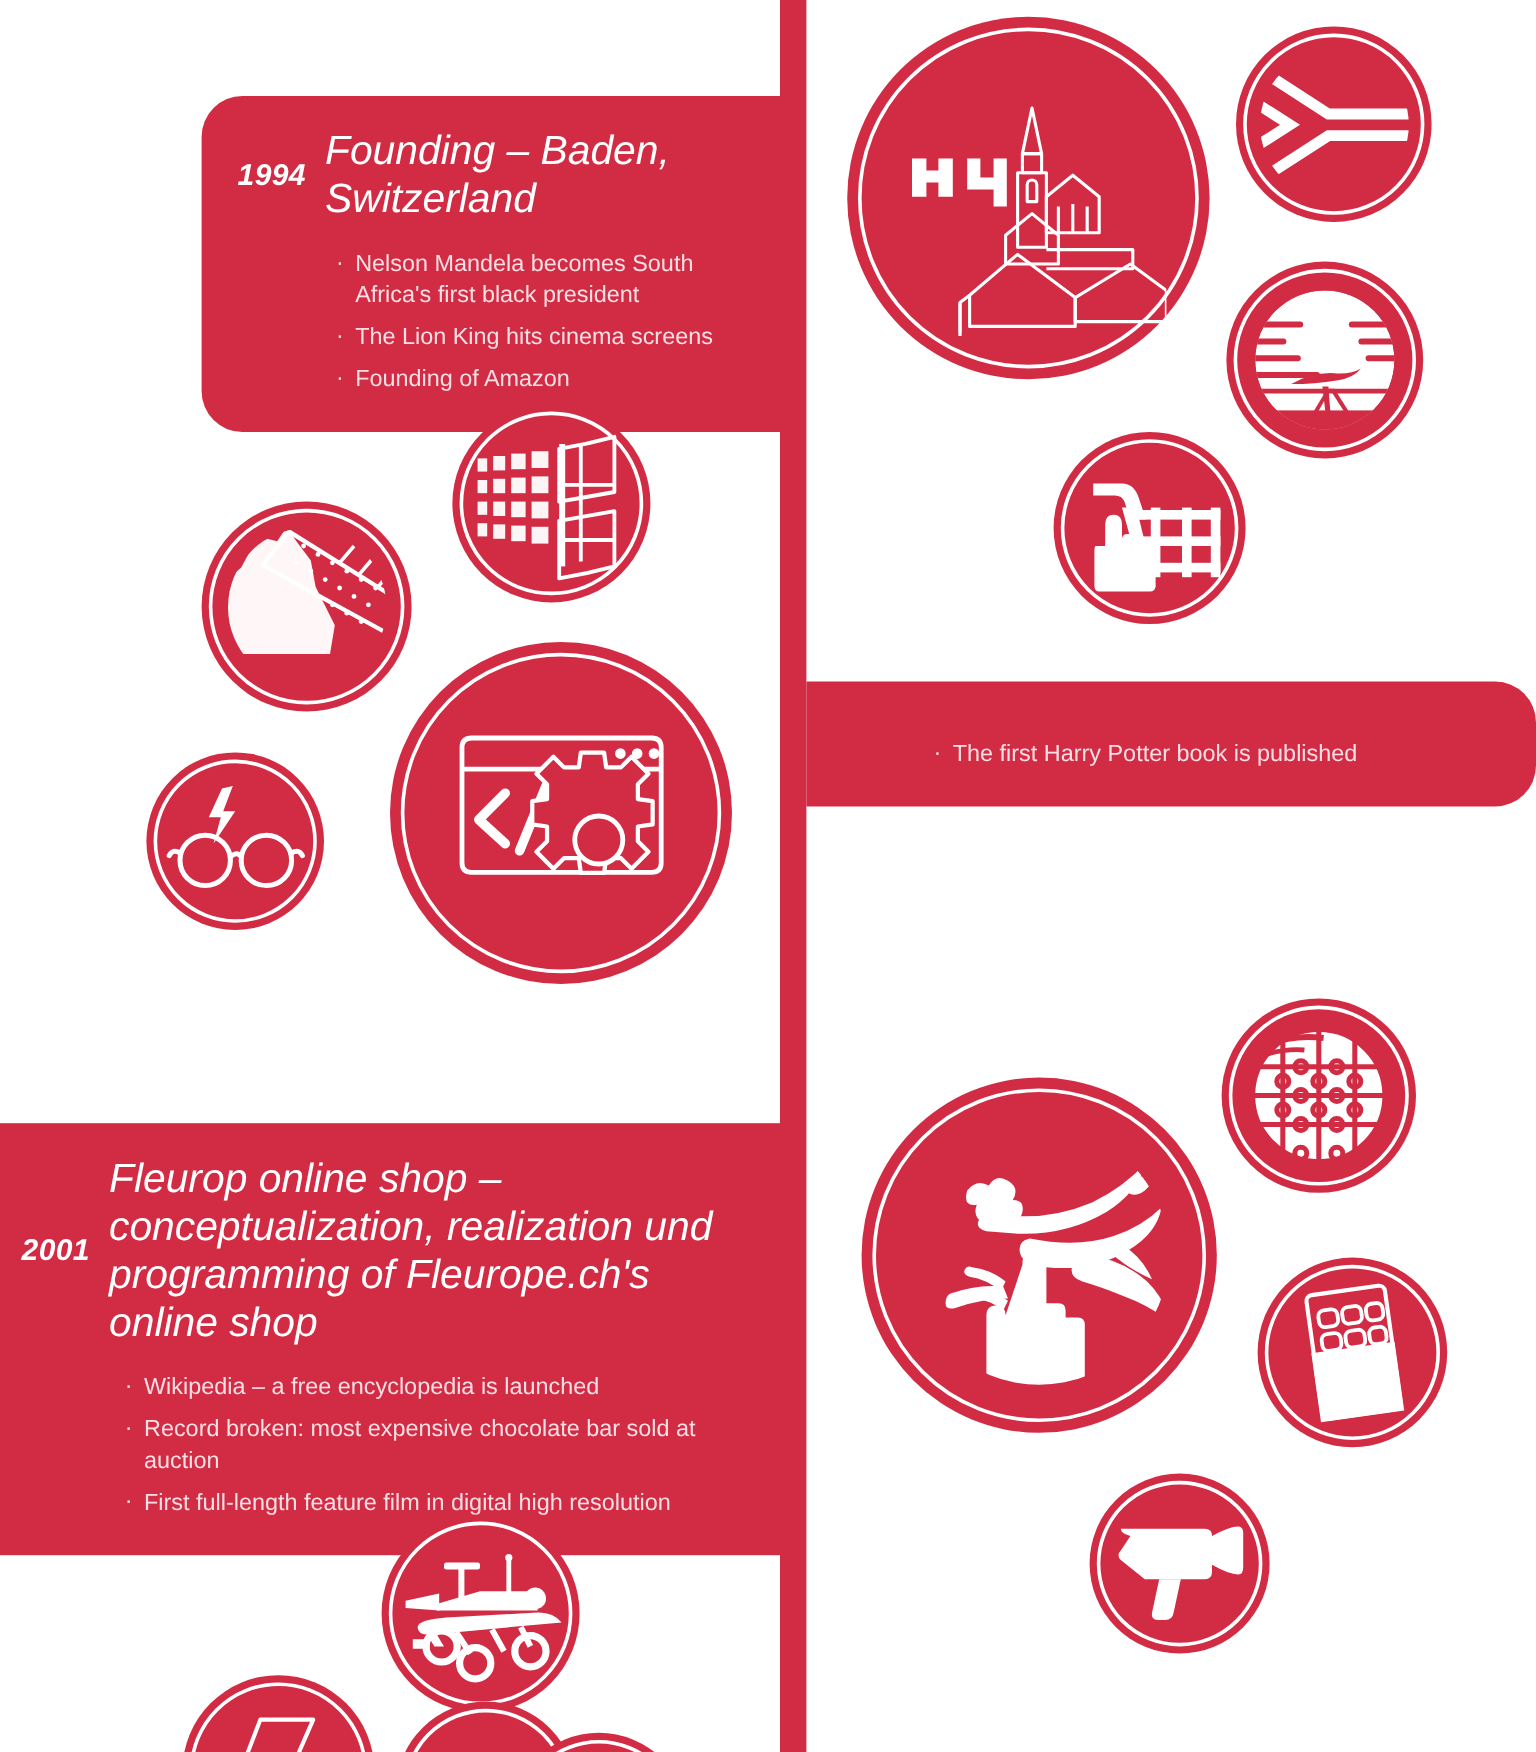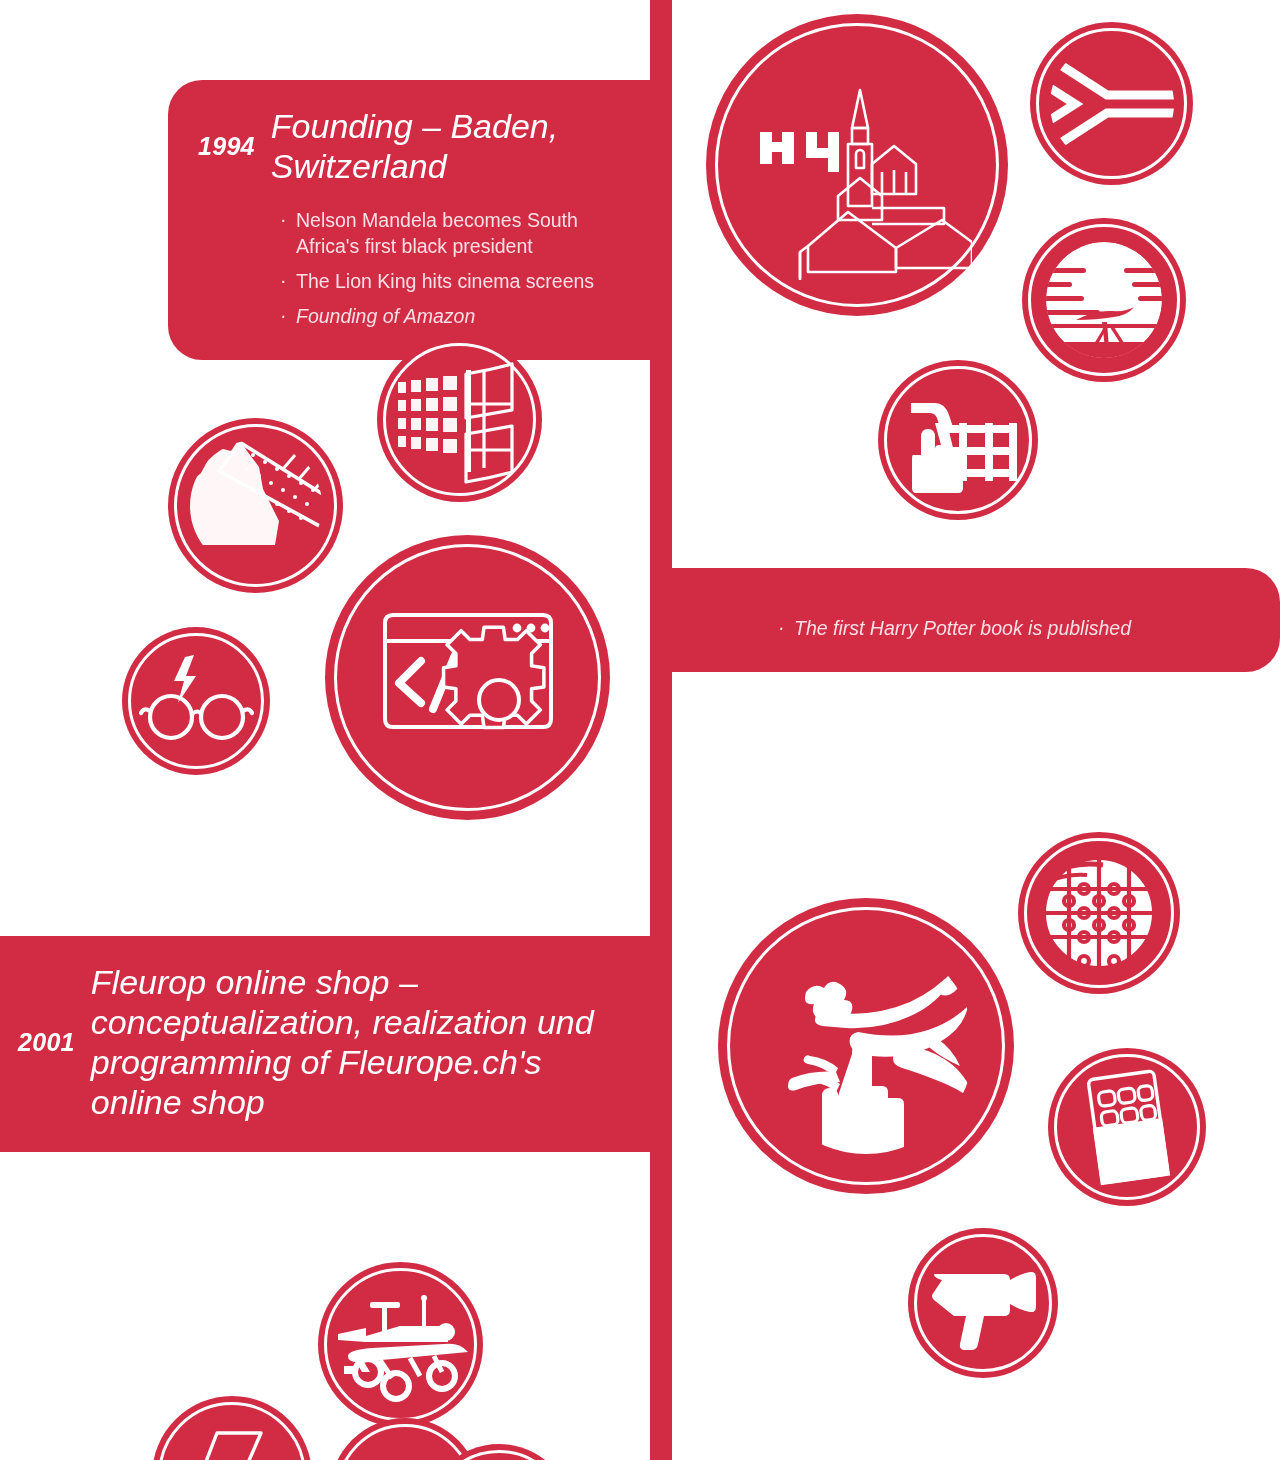--- a/index.html
+++ b/index.html
@@ -54,21 +54,21 @@
   }
   .block.right .bullets { padding-left: 90px; }
   .bullets li {
     position: relative;
     font-size: 19.5px;
     line-height: 1.33;
     color: #fbdfe4;
     margin-bottom: 9px;
     padding-left: 16px;
   }
-  .bullets li:last-child { margin-bottom: 0; font-style: italic; }
+  .bullets li:last-child { margin-bottom: 0; }
   .bullets li::before {
     content: "·";
     position: absolute;
     left: 0; top: -1px;
     color: #fbdfe4;
     font-size: 19.5px;
   }
 
   
   .medallion {
@@ -109,20 +109,25 @@
     <ul class="bullets">
       <li>The first Harry Potter book is published</li>
     </ul>
   </div>
 
   <div class="block left" style="left:0px; top:936px; width:652px; border-top-left-radius:0; border-bottom-left-radius:0; padding-left:18px;">
     <div class="headline">
       <span class="year">2001</span>
       <span class="title">Fleurop online shop – conceptualization, realization und programming of Fleurope.ch's online shop</span>
     </div>
+    <ul class="bullets" style="padding-left:86px;">
+      <li>Wikipedia – a free encyclopedia is launched</li>
+      <li>Record broken: most expensive chocolate bar sold at auction</li>
+      <li>First full-length feature film in digital high resolution</li>
+    </ul>
   </div>
 
   <div class="medallion" style="left:706px; top:14px; width:302px; height:302px;">
     <div class="ring" style="inset:9px;"></div>
     <svg width="230" height="230" viewBox="0 0 230 230">
       <g fill="#fff">
         <path d="M18 82 h12 v10 h10 v-10 h12 v32 h-12 v-12 h-10 v12 h-12 z"></path>
         <path d="M64 82 h11 v16 h11 v-16 h11 v40 h-11 v-14 h-22 z"></path>
       </g>
       <g fill="none" stroke="#fff" stroke-width="2.6" stroke-linejoin="round">

